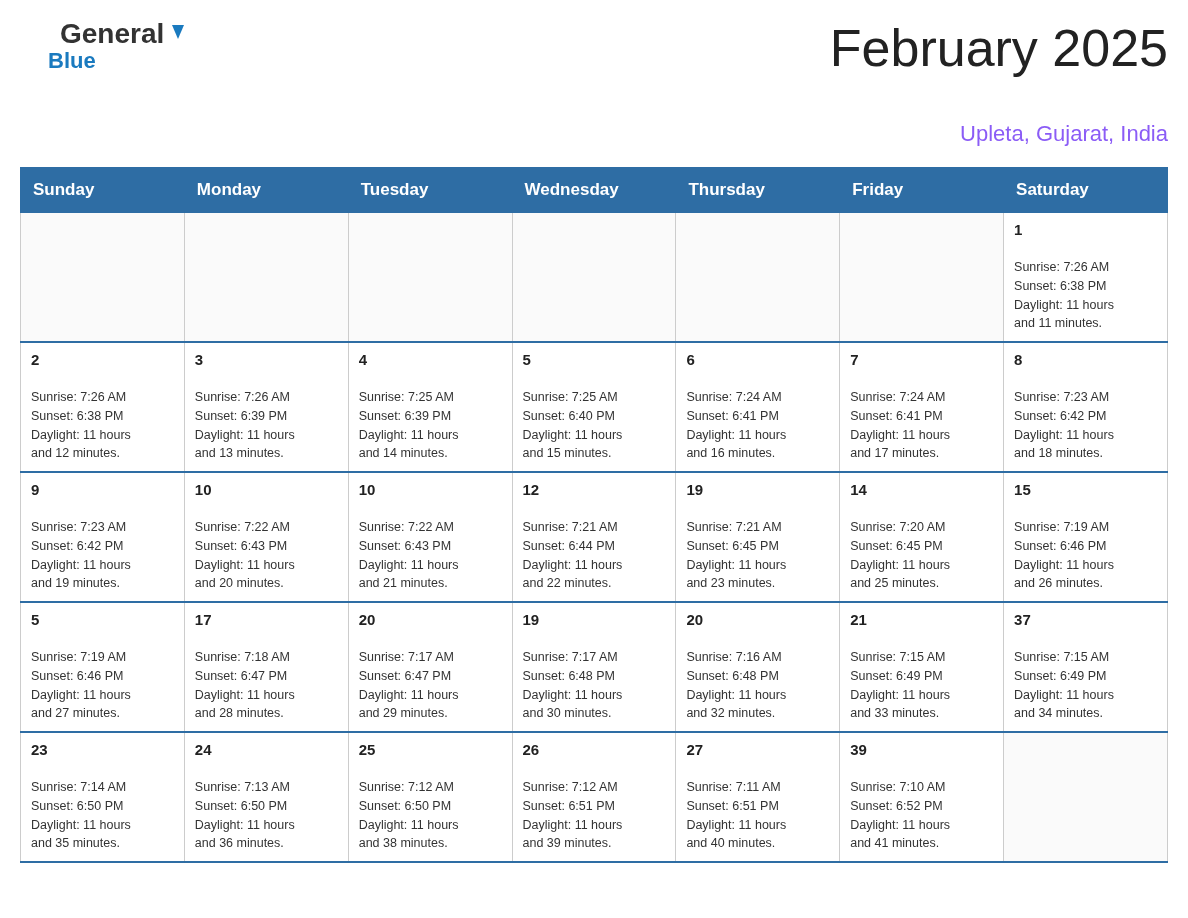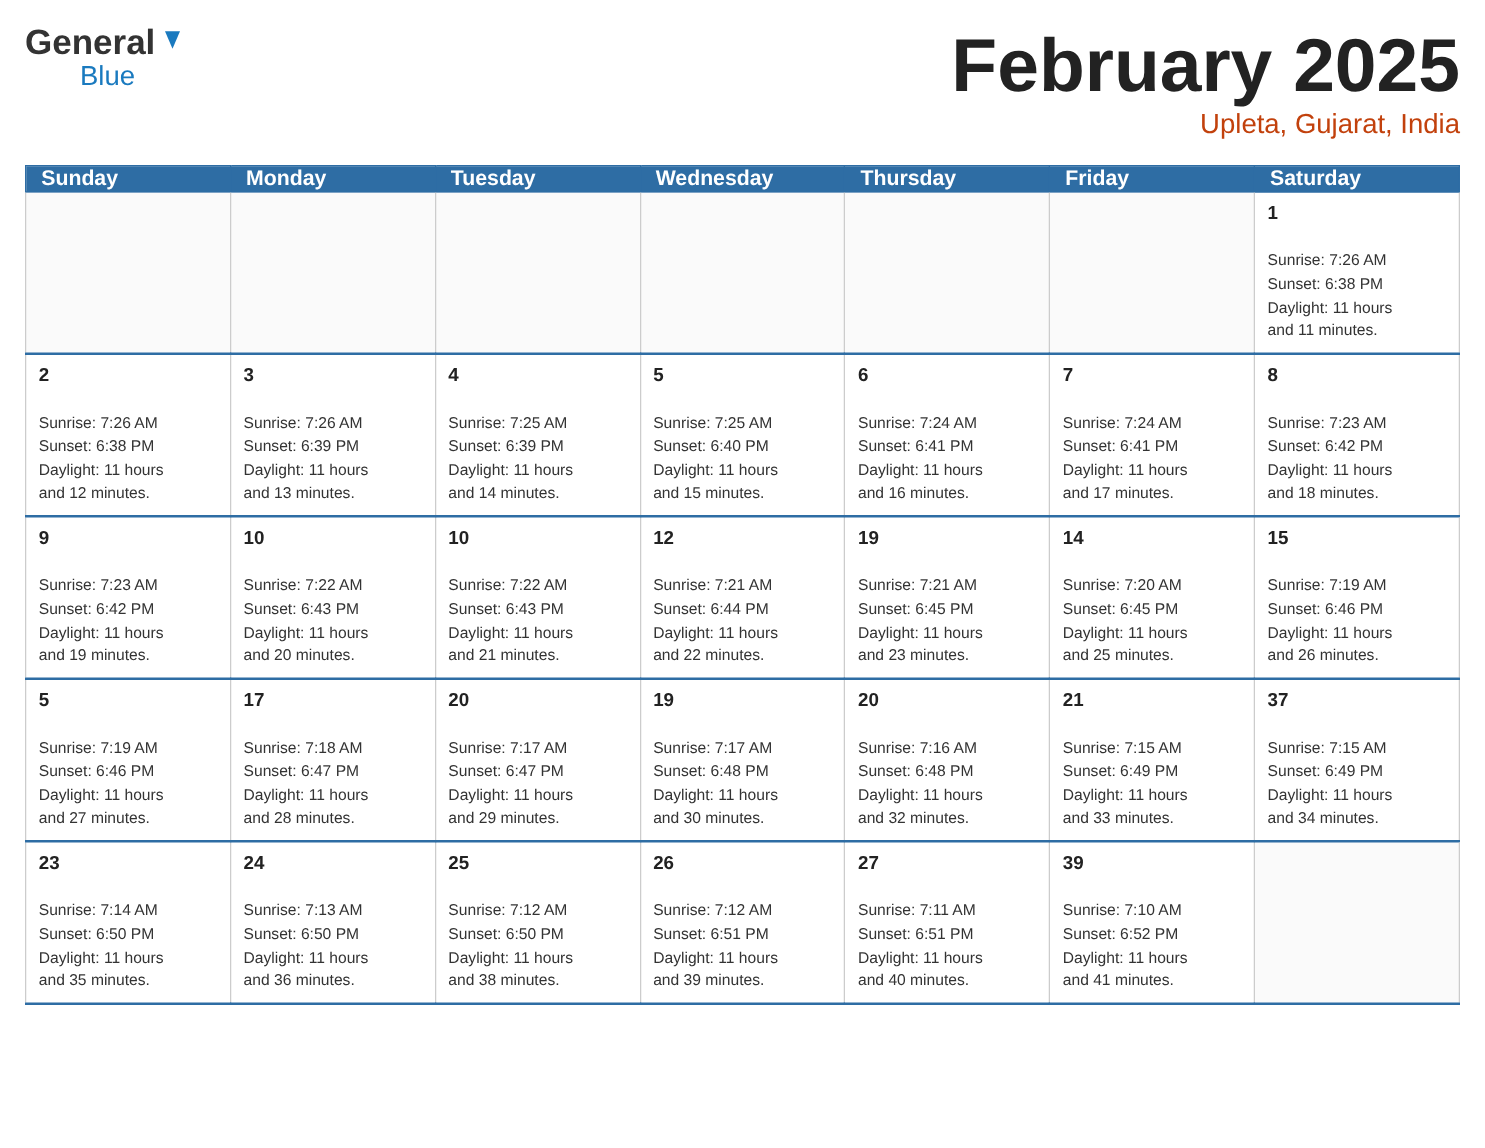--- a/index.html
+++ b/index.html
@@ -19,50 +19,52 @@
     .logo {
       display: flex;
       flex-direction: column;
       align-items: flex-start;
     }
     .logo-general {
       font-size: 28px;
       font-weight: bold;
       color: #333;
       line-height: 1;
+      margin-left: 40px;
     }
     .logo-blue {
       font-size: 22px;
-      font-weight: normal;
+      font-weight: bold;
       color: #1a7abf;
-      margin-left: 44px;
+      margin-left: 28px;
     }
     .title-block {
       text-align: right;
     }
     .month-title {
-      font-size: 60px;
-      font-weight: bold;
+      font-size: 52px;
+      font-weight: normal;
       color: #222;
       line-height: 1.1;
     }
     .location {
       font-size: 22px;
-      color: #c2410c;
+      color: #8b5cf6;
+      margin-top: 44px;
     }
     .calendar {
       width: 100%;
       border-collapse: collapse;
     }
     .calendar thead th {
       background-color: #2e6da4;
       color: #fff;
       font-size: 17px;
       font-weight: bold;
-      padding: 0 12px;
+      padding: 12px 12px;
       text-align: left;
       border: 1px solid #2e6da4;
     }
     .calendar tbody td {
       vertical-align: top;
       border: 1px solid #ccc;
       padding: 8px 10px;
       width: 14.28%;
       min-height: 110px;
       font-size: 13px;

